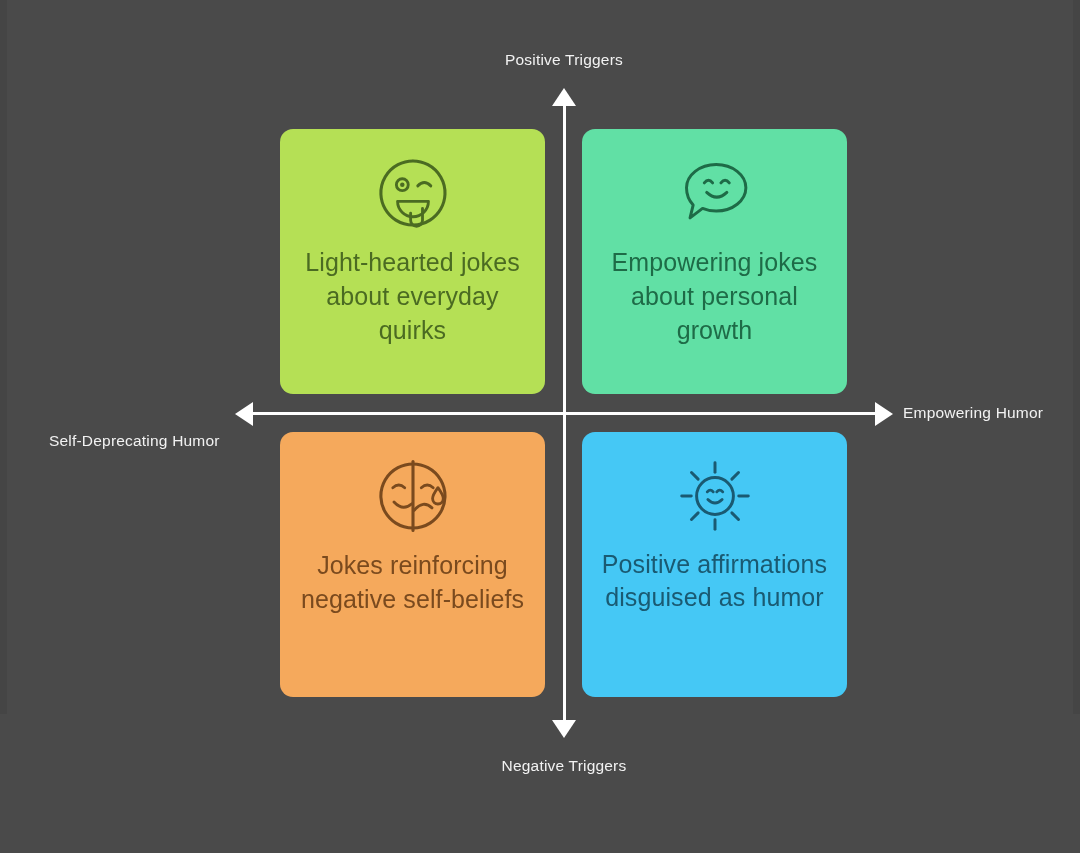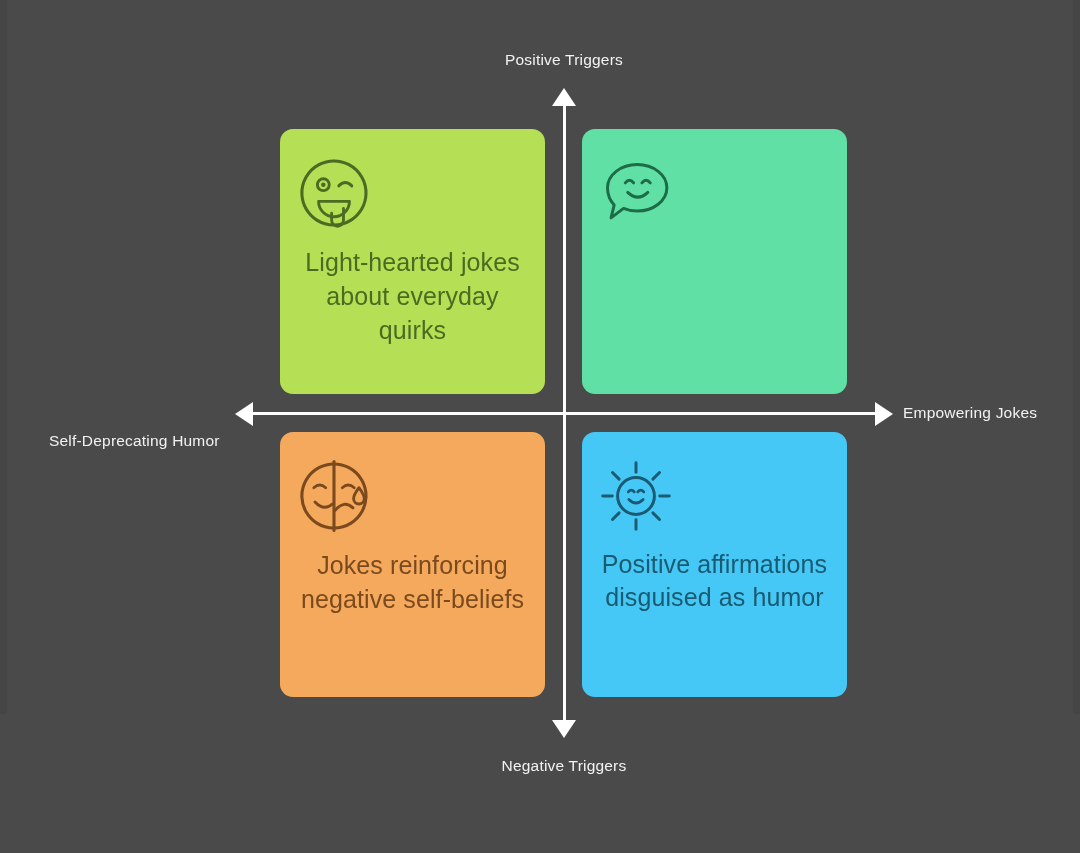--- a/index.html
+++ b/index.html
@@ -107,21 +107,21 @@
   }
 
   
   .quadrant {
     position: absolute;
     width: 265px;
     height: 265px;
     border-radius: 13px;
     display: flex;
     flex-direction: column;
-    align-items: flex-start;
+    align-items: center;
     justify-content: flex-start;
     box-sizing: border-box;
     padding: 26px 16px 10px 16px;
     overflow: hidden;
   }
   #quadrant-top-left   { left: 273px; top: 129px; }
   #quadrant-top-right  { left: 575px; top: 129px; }
   #quadrant-bottom-left  { left: 273px; top: 432px; }
   #quadrant-bottom-right { left: 575px; top: 432px; }
 
@@ -150,21 +150,21 @@
   <div class="axis-line" id="axis-horizontal"></div>
 
   <div class="arrow-head" id="arrow-up"></div>
   <div class="arrow-head" id="arrow-down"></div>
   <div class="arrow-head" id="arrow-left"></div>
   <div class="arrow-head" id="arrow-right"></div>
 
   <div class="axis-label" id="label-top">Positive Triggers</div>
   <div class="axis-label" id="label-bottom">Negative Triggers</div>
   <div class="axis-label" id="label-left">Self-Deprecating Humor</div>
-  <div class="axis-label" id="label-right">Empowering Jokes</div>
+  <div class="axis-label" id="label-right">Empowering Humor</div>
 
   <div class="quadrant" id="quadrant-top-left" style="background: rgb(181, 224, 85);">
     <svg class="quadrant-icon" viewBox="0 0 64 64" fill="none">
       <path d="M32 5 A27 27 0 1 1 31.9 5" stroke="#4b6b22" stroke-width="2.6" stroke-linecap="round" fill="none"></path>
       <circle cx="23" cy="25" r="5" stroke="#4b6b22" stroke-width="2.4" fill="none"></circle>
       <circle cx="23" cy="25" r="1.9" fill="#4b6b22"></circle>
       <path d="M36 26 Q41.5 20.5 47 26" stroke="#4b6b22" stroke-width="2.4" stroke-linecap="round" fill="none"></path>
       <path d="M19 39 L45 39 A13 13 0 0 1 19 39 Z" stroke="#4b6b22" stroke-width="2.4" stroke-linejoin="round" fill="none"></path>
       <path d="M30 49 L30 55 A5 5 0 0 0 40 55 L40 45" stroke="#4b6b22" stroke-width="2.4" stroke-linecap="round" stroke-linejoin="round" fill="none"></path>
     </svg>
@@ -173,20 +173,21 @@
 
   <div class="quadrant" id="quadrant-top-right" style="background: rgb(97, 224, 165);">
     <svg class="quadrant-icon" viewBox="0 0 64 64" fill="none">
       <path d="M33 8 C46.8 8 58 16.8 58 27.6 C58 38.4 46.8 47.2 33 47.2
                C28.8 47.2 24.9 46.4 21.5 45 L11 53 L13.6 42.2
                C10.1 38.3 8 33.2 8 27.6 C8 16.8 19.2 8 33 8 Z" stroke="#1e6b47" stroke-width="2.5" stroke-linejoin="round" fill="none"></path>
       <path d="M23 23.5 Q26.5 19 30 23.5" stroke="#1e6b47" stroke-width="2.5" stroke-linecap="round" fill="none"></path>
       <path d="M37 23.5 Q40.5 19 44 23.5" stroke="#1e6b47" stroke-width="2.5" stroke-linecap="round" fill="none"></path>
       <path d="M25 31.5 Q33.5 39.5 42 31.5" stroke="#1e6b47" stroke-width="2.5" stroke-linecap="round" fill="none"></path>
     </svg>
+    <div class="quadrant-text" style="color:#1e6b47">Empowering jokes about personal growth</div>
   </div>
 
   <div class="quadrant" id="quadrant-bottom-right" style="background: rgb(69, 200, 245);">
     <svg class="quadrant-icon" viewBox="0 0 64 64" fill="none">
       <circle cx="32" cy="32" r="15.5" stroke="#1a5a72" stroke-width="2.5" fill="none"></circle>
       <g stroke="#1a5a72" stroke-width="2.5" stroke-linecap="round">
         <line x1="32" y1="4" x2="32" y2="12"></line>
         <line x1="32" y1="52" x2="32" y2="60"></line>
         <line x1="4" y1="32" x2="12" y2="32"></line>
         <line x1="52" y1="32" x2="60" y2="32"></line>

